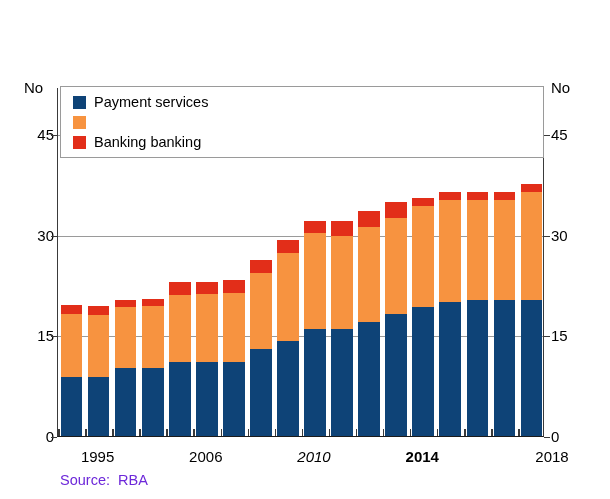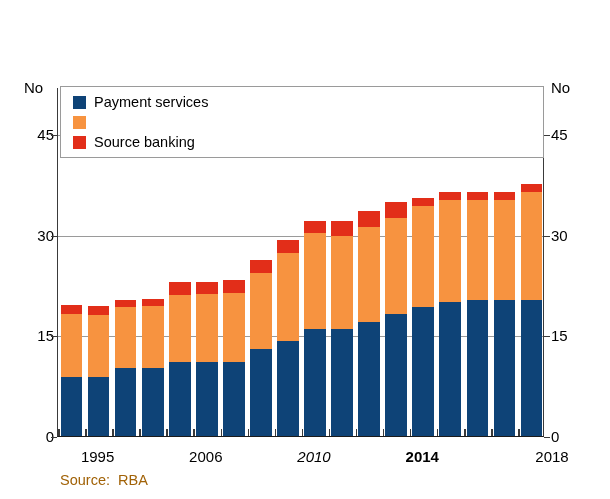--- a/index.html
+++ b/index.html
@@ -78,21 +78,21 @@
   .legend-item{
     position:absolute;left:12px;height:18px;display:flex;align-items:center;
   }
   .legend-swatch{
     width:13px;height:13px;margin-right:8px;display:inline-block;
   }
   .legend-label{font-size:14.5px;color:#000;line-height:15px;white-space:nowrap;}
 
   
   .source{
-    position:absolute;left:60px;top:473px;font-size:14.5px;color:#a16207;
+    position:absolute;left:60px;top:473px;font-size:14.5px;color:#6d28d9;
     line-height:15px;white-space:pre;
   }
 </style>
 </head>
 <body>
 
 <div id="chart-root">
 
 
   <div class="unit left">No</div>
@@ -252,19 +252,19 @@
   <div class="legend">
     <div class="legend-item" style="top:6px">
       <span class="legend-swatch" id="sw0" style="background: rgb(14, 67, 119);"></span>
       <span class="legend-label">Payment services</span>
     </div>
     <div class="legend-item" style="top:26px">
       <span class="legend-swatch" id="sw1" style="background: rgb(247, 147, 64);"></span>
     </div>
     <div class="legend-item" style="top:46px">
       <span class="legend-swatch" id="sw2" style="background: rgb(226, 46, 25);"></span>
-      <span class="legend-label">Source banking</span>
+      <span class="legend-label">Banking banking</span>
     </div>
   </div>
 
   <div class="source">Source:  RBA</div>
 
 </div>
 
 </body></html>

